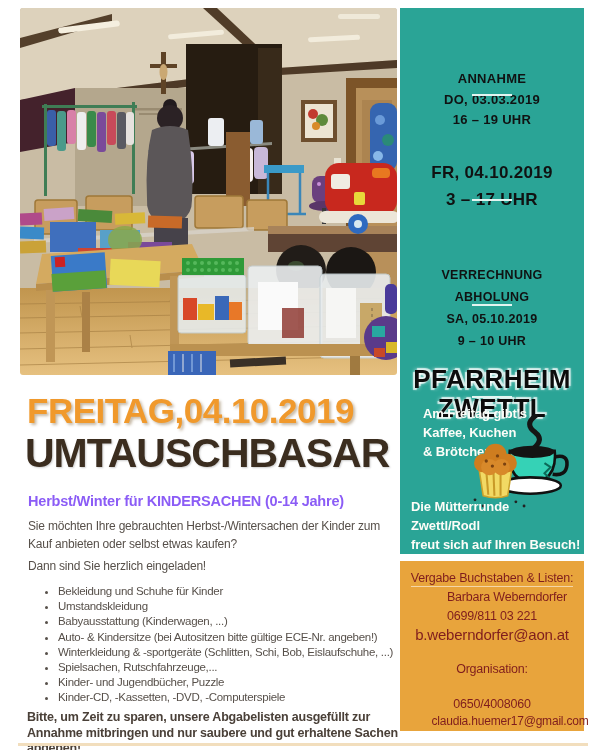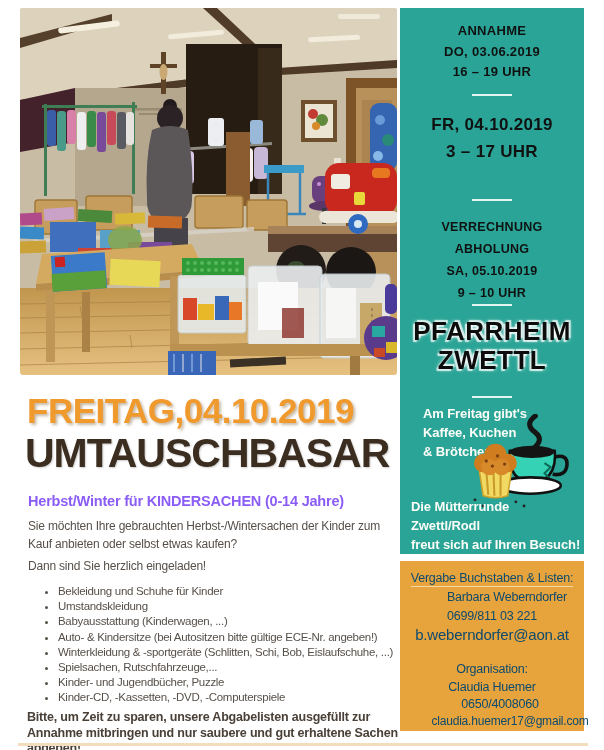--- a/index.html
+++ b/index.html
@@ -19,42 +19,42 @@
   .p1{position:absolute;left:28px;top:517px;width:372px;font-size:12px;line-height:18px;letter-spacing:-0.2px;}
   .p2{position:absolute;left:28px;top:559px;font-size:12px;letter-spacing:-0.2px;}
   .blist{position:absolute;left:42px;top:584px;margin:0;padding-left:16px;width:350px;list-style:disc;}
   .blist li{font-size:11.5px;line-height:15.2px;letter-spacing:-0.3px;color:#57504a;}
   .closing{position:absolute;left:27px;top:710px;width:372px;font-size:12.5px;font-weight:bold;
            line-height:15.5px;letter-spacing:-0.2px;color:#4a4038;}
   .bottom-rule{position:absolute;left:18px;right:16px;top:743px;height:3px;background:#f2debd;}
 
   
   .teal{position:absolute;left:400px;top:8px;width:184px;height:546px;background:#2aa496;}
-  .tblock{position:absolute;left:0;width:184px;text-align:center;color:#101212;font-weight:bold;}
+  .tblock{position:absolute;left:0;width:184px;text-align:center;color:#101212;font-weight:bold;margin-top:48px;}
   .s1{top:13px;font-size:13px;line-height:20.5px;letter-spacing:.3px;}
   .s2{top:103px;font-size:17px;line-height:27px;letter-spacing:.3px;}
   .s3{top:208px;font-size:12.5px;line-height:22px;letter-spacing:.3px;}
   .s4{top:309px;font-size:26px;line-height:28.5px;font-weight:800;letter-spacing:.5px;color:#0c0c0c;
       text-shadow:0 0 4px rgba(255,255,255,.95), -2px 2px 1px rgba(255,255,255,.75), 2px -2px 1px rgba(255,255,255,.75);}
   .divider{position:absolute;left:72px;width:40px;height:2px;background:#e3f5f1;}
   .d1{top:86px;} .d2{top:191px;} .d3{top:296px;} .d4{top:388px;}
   .wnote{position:absolute;left:11px;color:#fdfdf8;font-size:13px;line-height:19px;font-weight:600;
          text-align:left;letter-spacing:-0.1px;}
   .s5{top:396px;margin-left:12px;}
   .s6{top:489px;}
   .cicon{position:absolute;left:66px;top:406px;width:112px;height:94px;}
 
   
   .contact{position:absolute;left:400px;top:561px;width:184px;height:170px;background:#e8a43c;
-           text-align:center;color:#0c4a6e;}
+           text-align:center;color:#7f1d1d;}
   .cline{position:absolute;left:0;width:184px;font-size:12.5px;letter-spacing:-0.2px;}
   .c1{top:10px;} .c1 span{border-bottom:1px solid rgba(255,255,255,.55);padding-bottom:1px;}
   .c2{top:29px;padding-left:15px;} .c3{top:48px;}
   .c4{top:65px;font-size:15px;}
-  .c5{top:101px;} .c6{top:119px;} .c7{top:136px;padding-left:8px;} .c8{top:153px;font-size:12px;padding-left:18px;}
+  .c5{top:101px;} .c6{top:119px;} .c7{top:136px;} .c8{top:153px;font-size:12px;padding-left:18px;}
 </style>
 </head>
 <body>
 
 <div class="page">
 
   <div class="photo">
     <svg viewBox="0 0 377 367" width="377" height="367" xmlns="http://www.w3.org/2000/svg">
       <defs>
         <linearGradient id="floorGrad" x1="0" y1="0" x2="0" y2="1">
@@ -312,21 +312,21 @@
     <li>Spielsachen, Rutschfahrzeuge,...</li>
     <li>Kinder- und Jugendbücher, Puzzle</li>
     <li>Kinder-CD, -Kassetten, -DVD, -Computerspiele</li>
   </ul>
   <div class="closing">Bitte, um Zeit zu sparen, unsere Abgabelisten ausgefüllt zur Annahme mitbringen und nur saubere und gut erhaltene Sachen abgeben!</div>
   <div class="bottom-rule"></div>
 
   <div class="teal">
     <div class="tblock s1">
       <div>ANNAHME</div>
-      <div>DO, 03.06.2019</div>
+      <div>DO, 03.03.2019</div>
       <div>16 – 19 UHR</div>
     </div>
     <div class="divider d1"></div>
     <div class="tblock s2">
       <div>FR, 04.10.2019</div>
       <div>3 – 17 UHR</div>
     </div>
     <div class="divider d2"></div>
     <div class="tblock s3">
       <div>VERRECHNUNG</div>
@@ -380,18 +380,17 @@
       <div>freut sich auf Ihren Besuch!</div>
     </div>
   </div>
 
   <div class="contact">
     <div class="cline c1"><span>Vergabe Buchstaben &amp; Listen:</span></div>
     <div class="cline c2">Barbara Weberndorfer</div>
     <div class="cline c3">0699/811 03 221</div>
     <div class="cline c4">b.weberndorfer@aon.at</div>
     <div class="cline c5">Organisation:</div>
-    <div class="cline c6">Claudia Huemer</div>
     <div class="cline c7">0650/4008060</div>
     <div class="cline c8">claudia.huemer17@gmail.com</div>
   </div>
 
 </div>
 
 </body></html>

